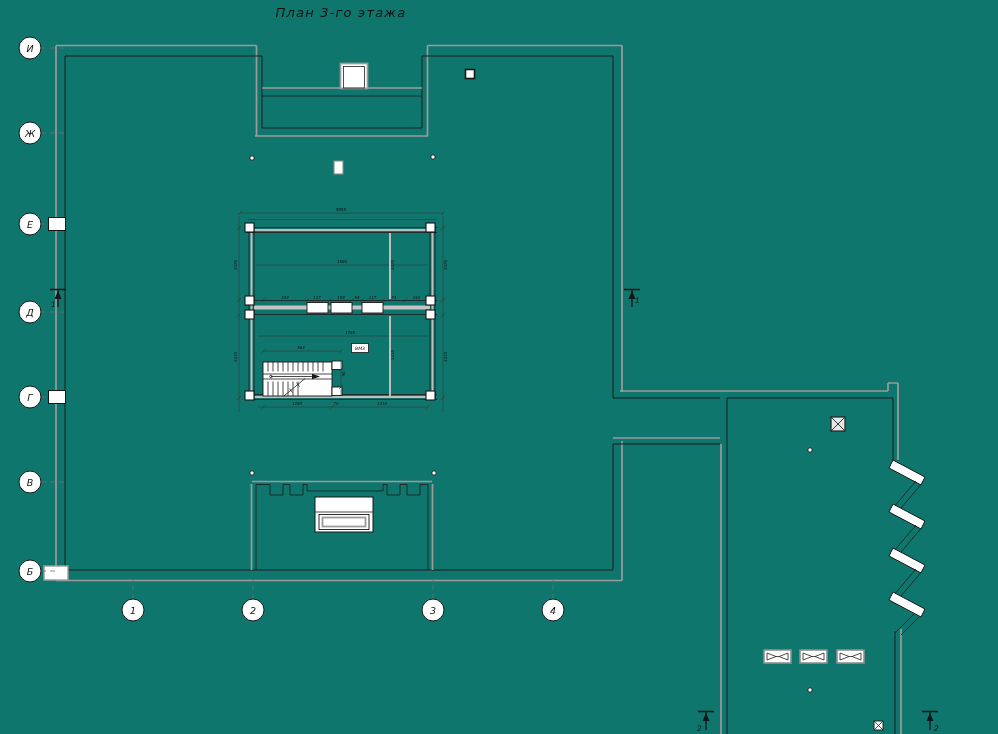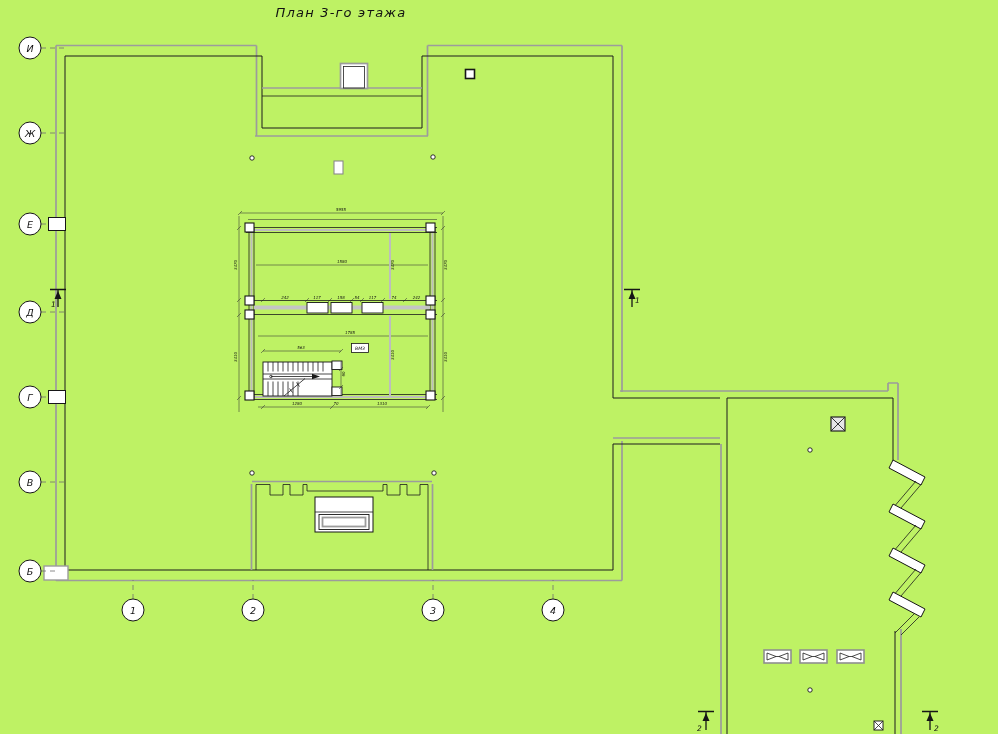--- a/index.html
+++ b/index.html
@@ -1,16 +1,16 @@
 <!DOCTYPE html>
 <html><head>
 <meta charset="utf-8">
 <style>
   html,body{margin:0;padding:0;background:#fff;}
-  .sheet{position:relative;width:998px;height:734px;background:#bef264;overflow:hidden;
+  .sheet{position:relative;width:998px;height:734px;background:#0f766e;overflow:hidden;
          font-family:"DejaVu Sans",sans-serif;}
   svg{position:absolute;left:0;top:0;}
   .ln{stroke:#1c1c1c;stroke-width:1;fill:none;}
   .ln2{stroke:#1c1c1c;stroke-width:.8;fill:none;}
   .gy{stroke:#9c9c9c;stroke-width:1.7;fill:none;}
   .gyth{stroke:#bdbdbd;stroke-width:2;fill:none;}
   .gyw{stroke:#c4c4c4;stroke-width:4;fill:none;}
   .dim{stroke:#333;stroke-width:.55;fill:none;}
   .dsh{stroke:#6f6f6f;stroke-width:.8;stroke-dasharray:5 4;fill:none;}
   .sq{stroke:#161616;fill:#fff;}

